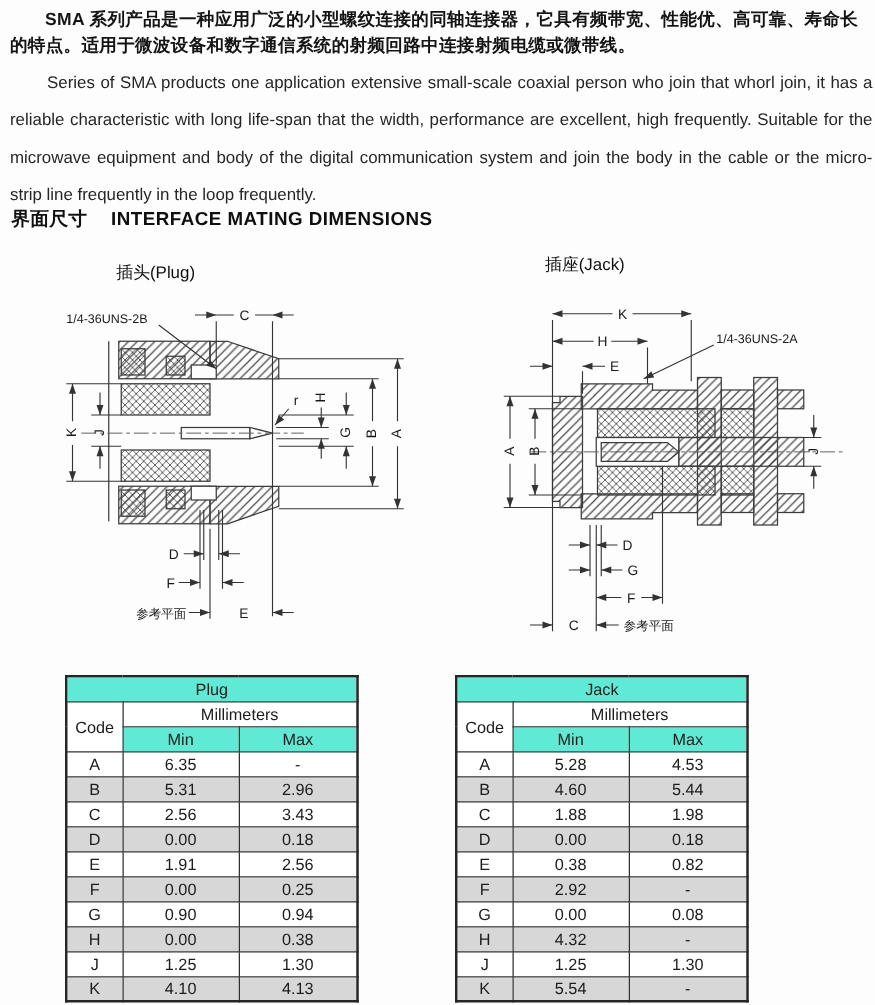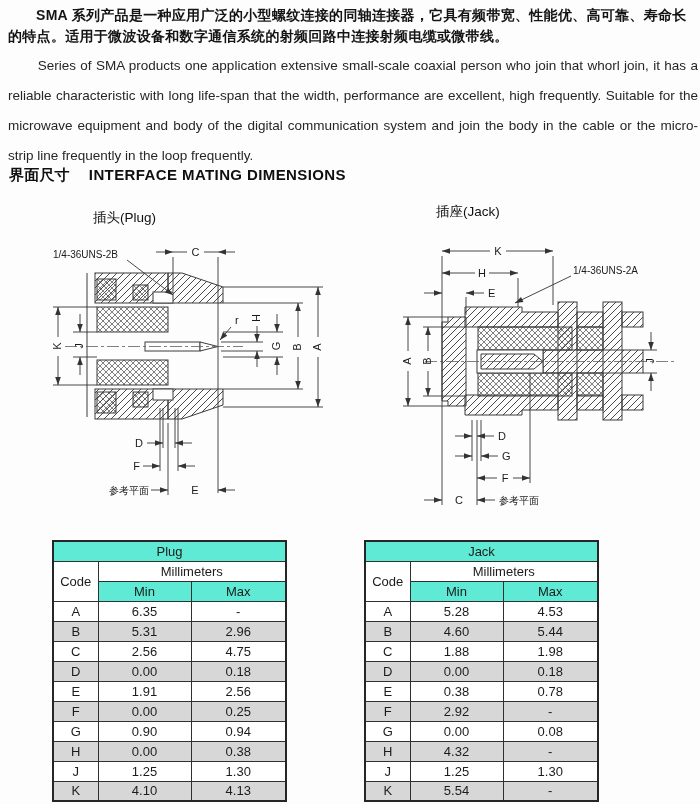--- a/index.html
+++ b/index.html
@@ -265,21 +265,21 @@
         <td>-</td>
       </tr>
       <tr class="shade">
         <td>B</td>
         <td>5.31</td>
         <td>2.96</td>
       </tr>
       <tr>
         <td>C</td>
         <td>2.56</td>
-        <td>4.75</td>
+        <td>3.43</td>
       </tr>
       <tr class="shade">
         <td>D</td>
         <td>0.00</td>
         <td>0.18</td>
       </tr>
       <tr>
         <td>E</td>
         <td>1.91</td>
         <td>2.56</td>
@@ -348,21 +348,21 @@
         <td>1.98</td>
       </tr>
       <tr class="shade">
         <td>D</td>
         <td>0.00</td>
         <td>0.18</td>
       </tr>
       <tr>
         <td>E</td>
         <td>0.38</td>
-        <td>0.78</td>
+        <td>0.82</td>
       </tr>
       <tr class="shade">
         <td>F</td>
         <td>2.92</td>
         <td>-</td>
       </tr>
       <tr>
         <td>G</td>
         <td>0.00</td>
         <td>0.08</td>

